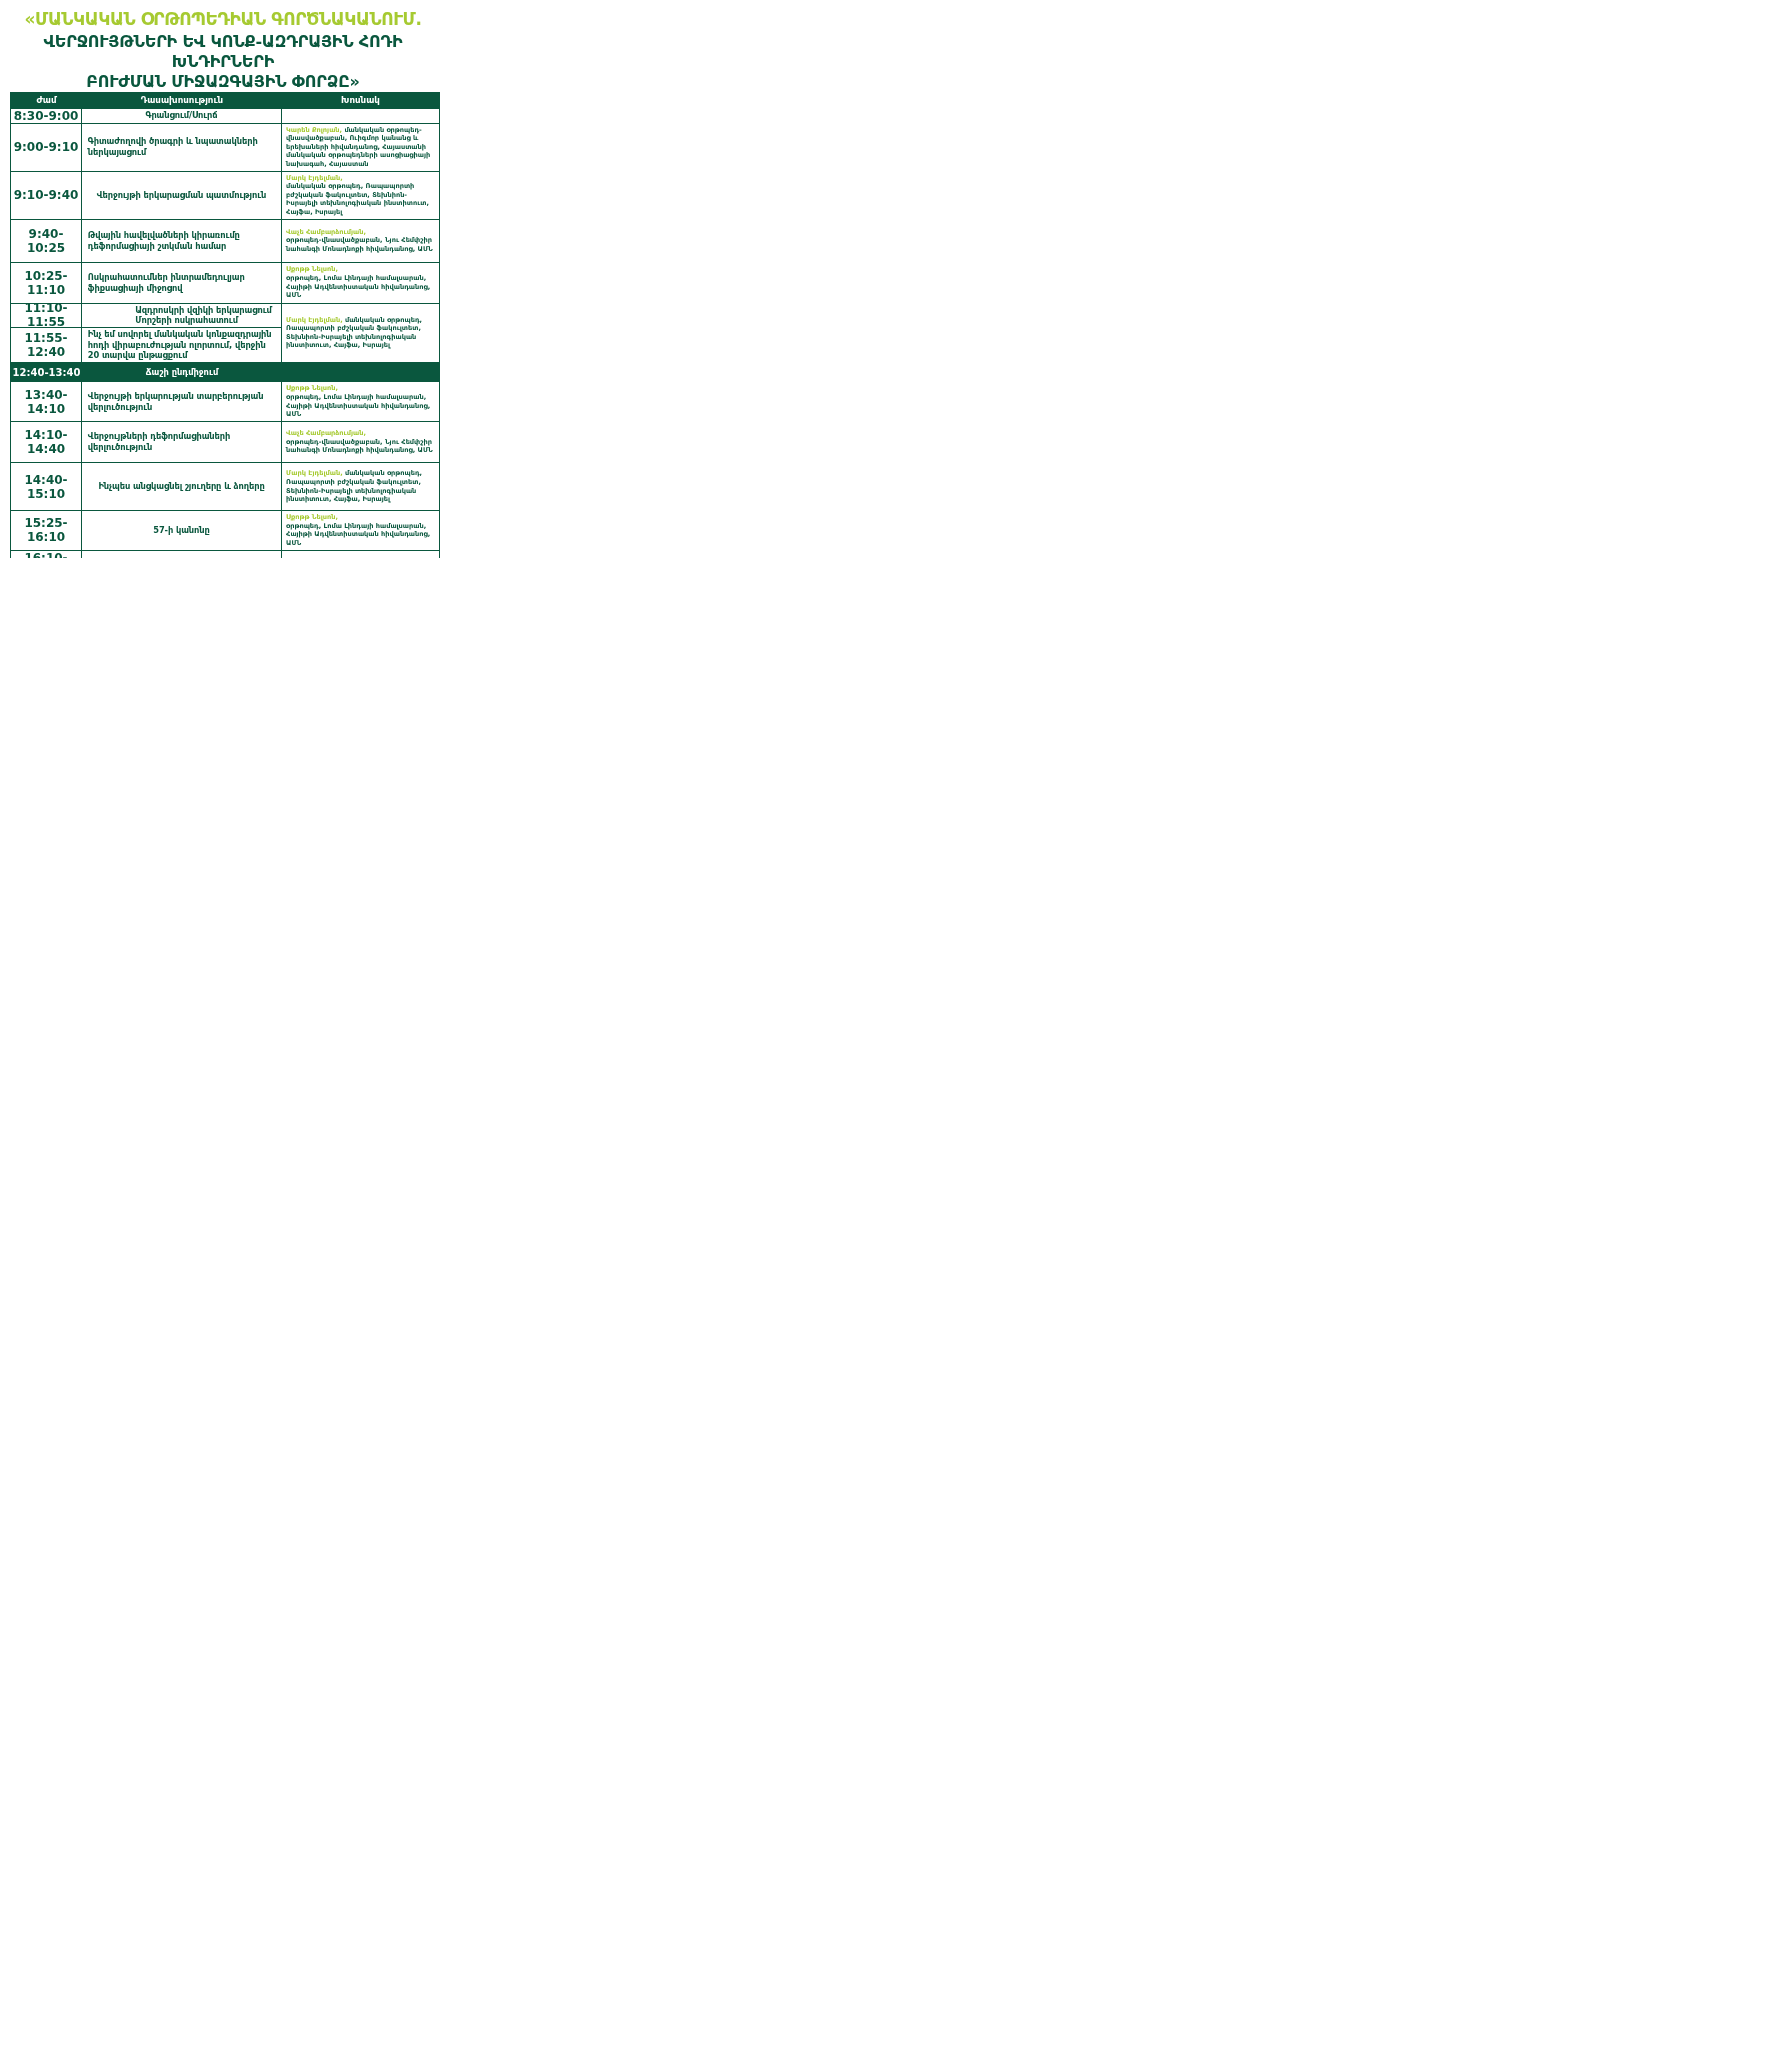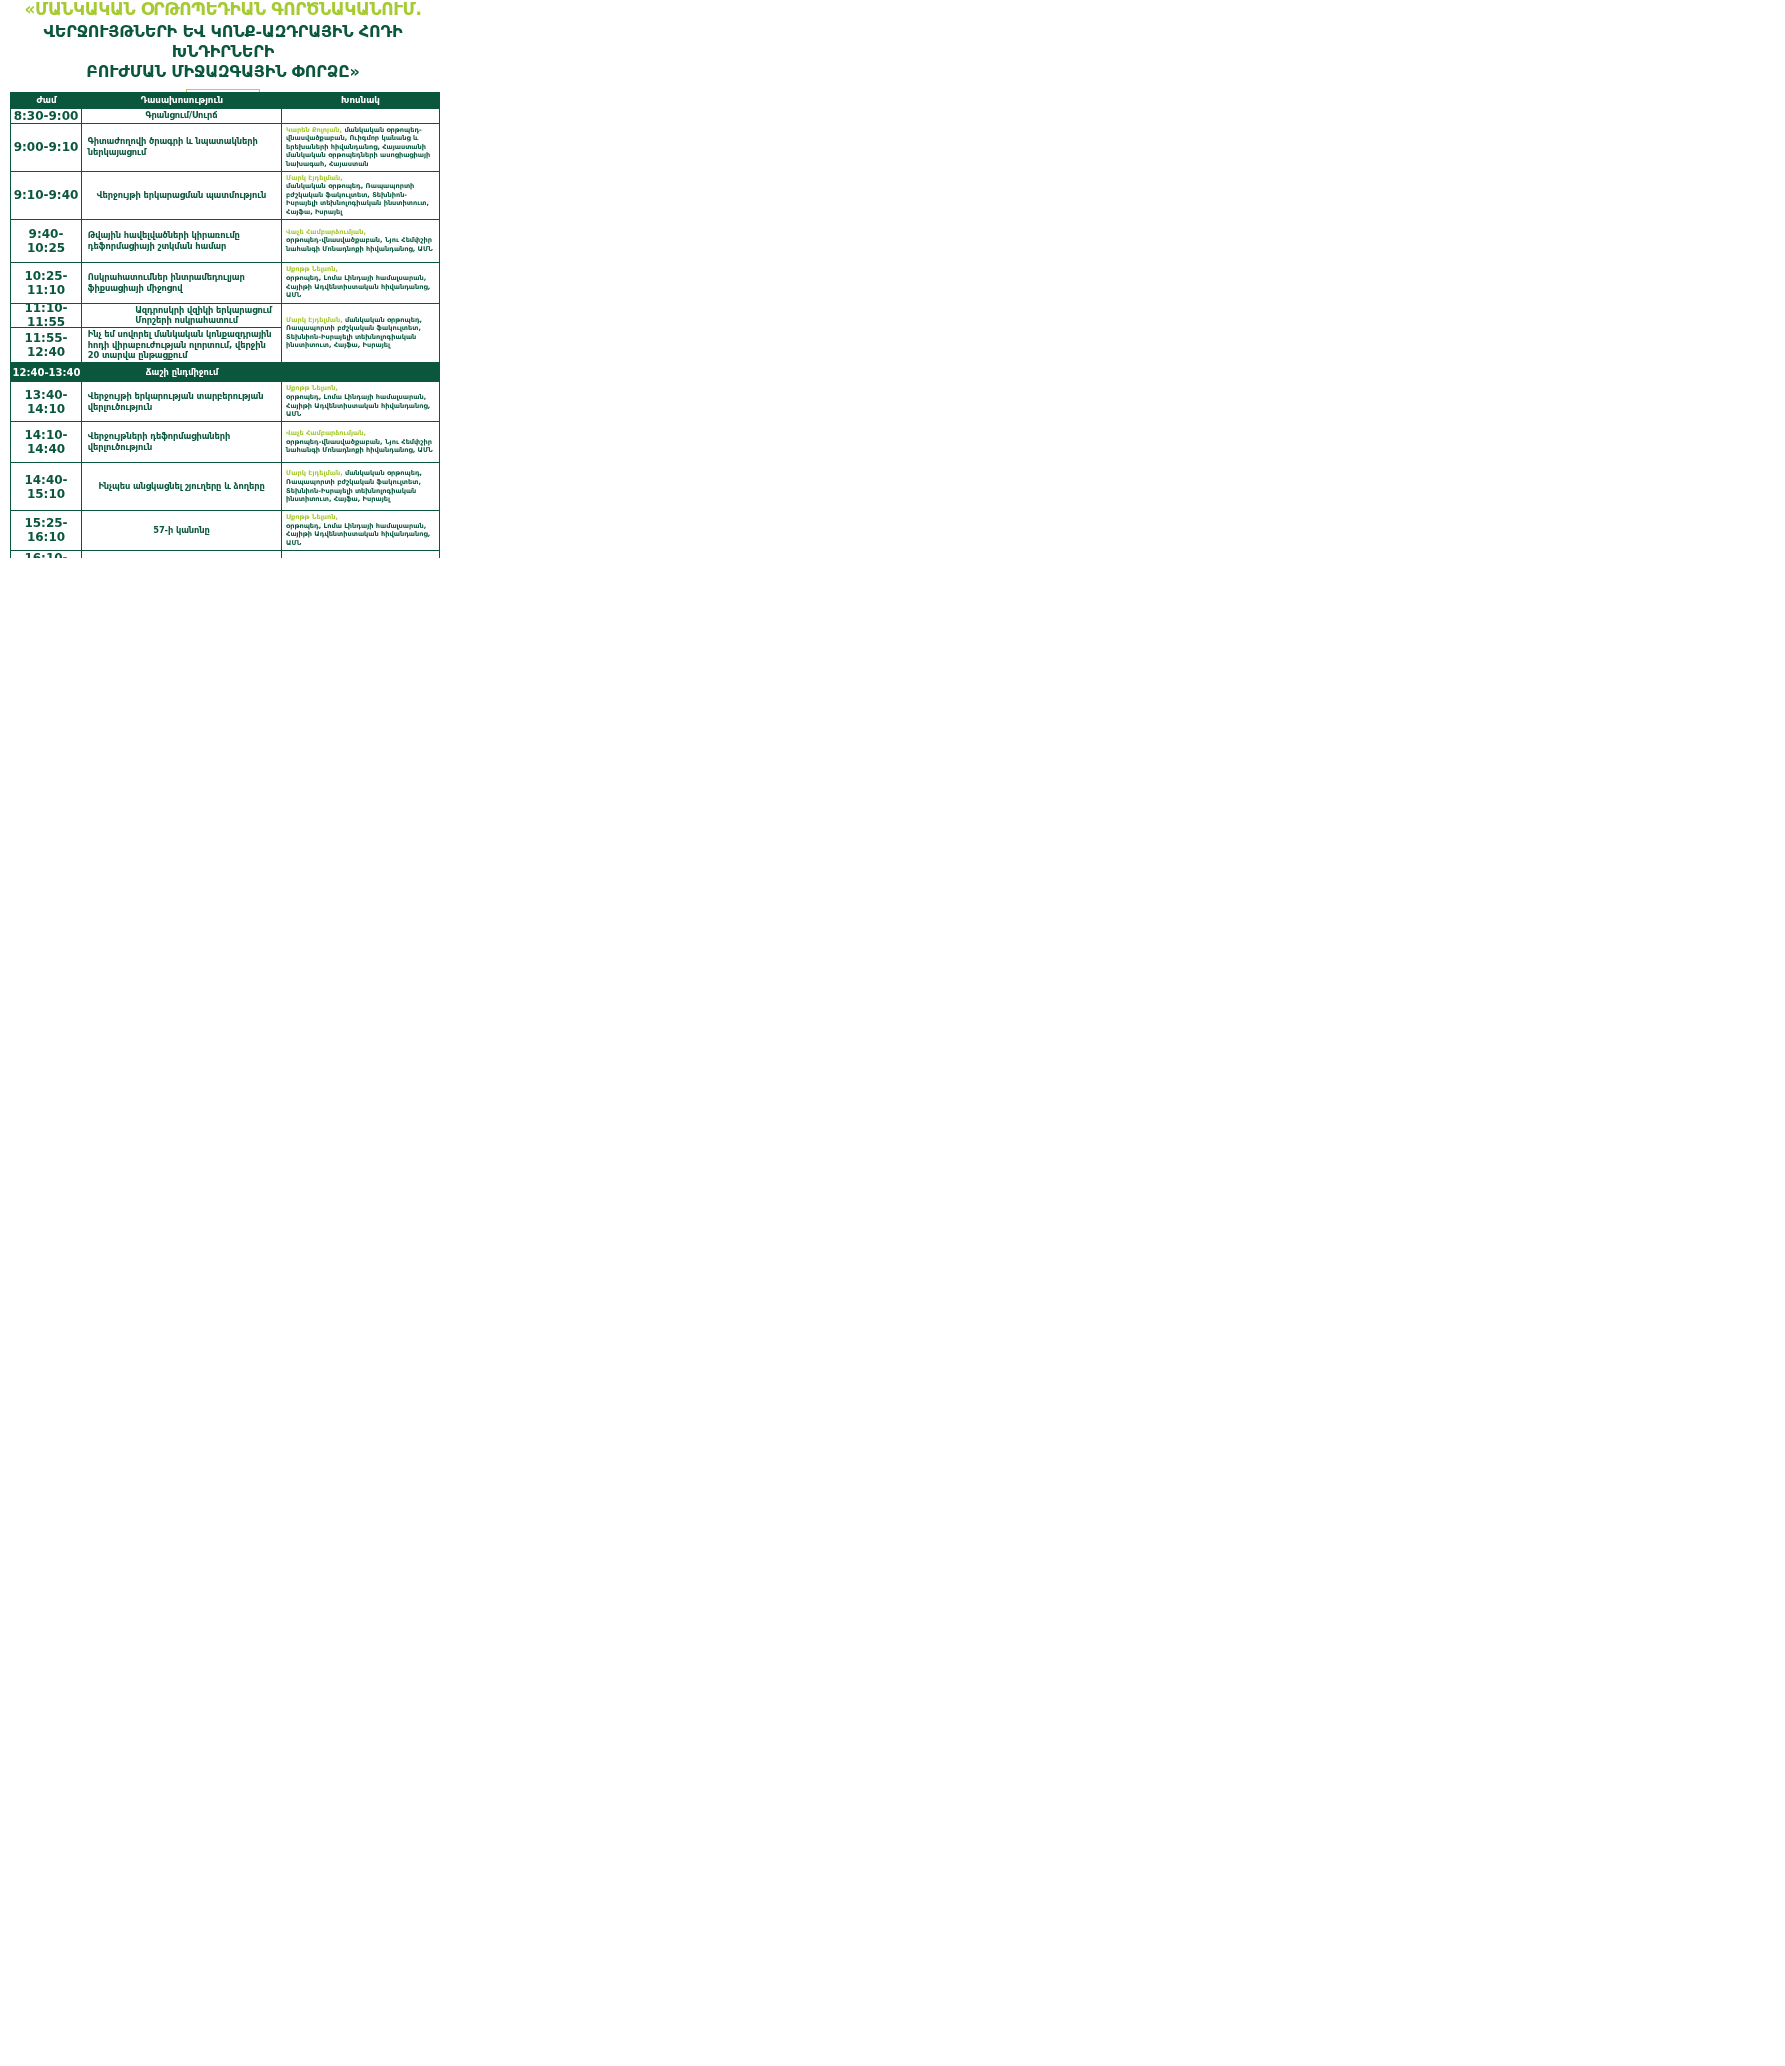--- a/index.html
+++ b/index.html
@@ -7,21 +7,21 @@
     position: relative;
     width: 446px;
     height: 558px;
     background: #ffffff;
     font-family: "DejaVu Sans", sans-serif;
     font-weight: bold;
     overflow: hidden;
   }
 
   
-  .title-wrap { text-align: center; }
+  .title-wrap { text-align: center; padding-top: 10px; }
   .title-main {
     color: var(--accent, #A6CA31);
     font-size: 17px;
     line-height: 1.15;
     letter-spacing: -0.4px;
     margin: 0 8.3px;
   }
   .title-sub {
     color: var(--dark, #0A573E);
     font-size: 16px;

